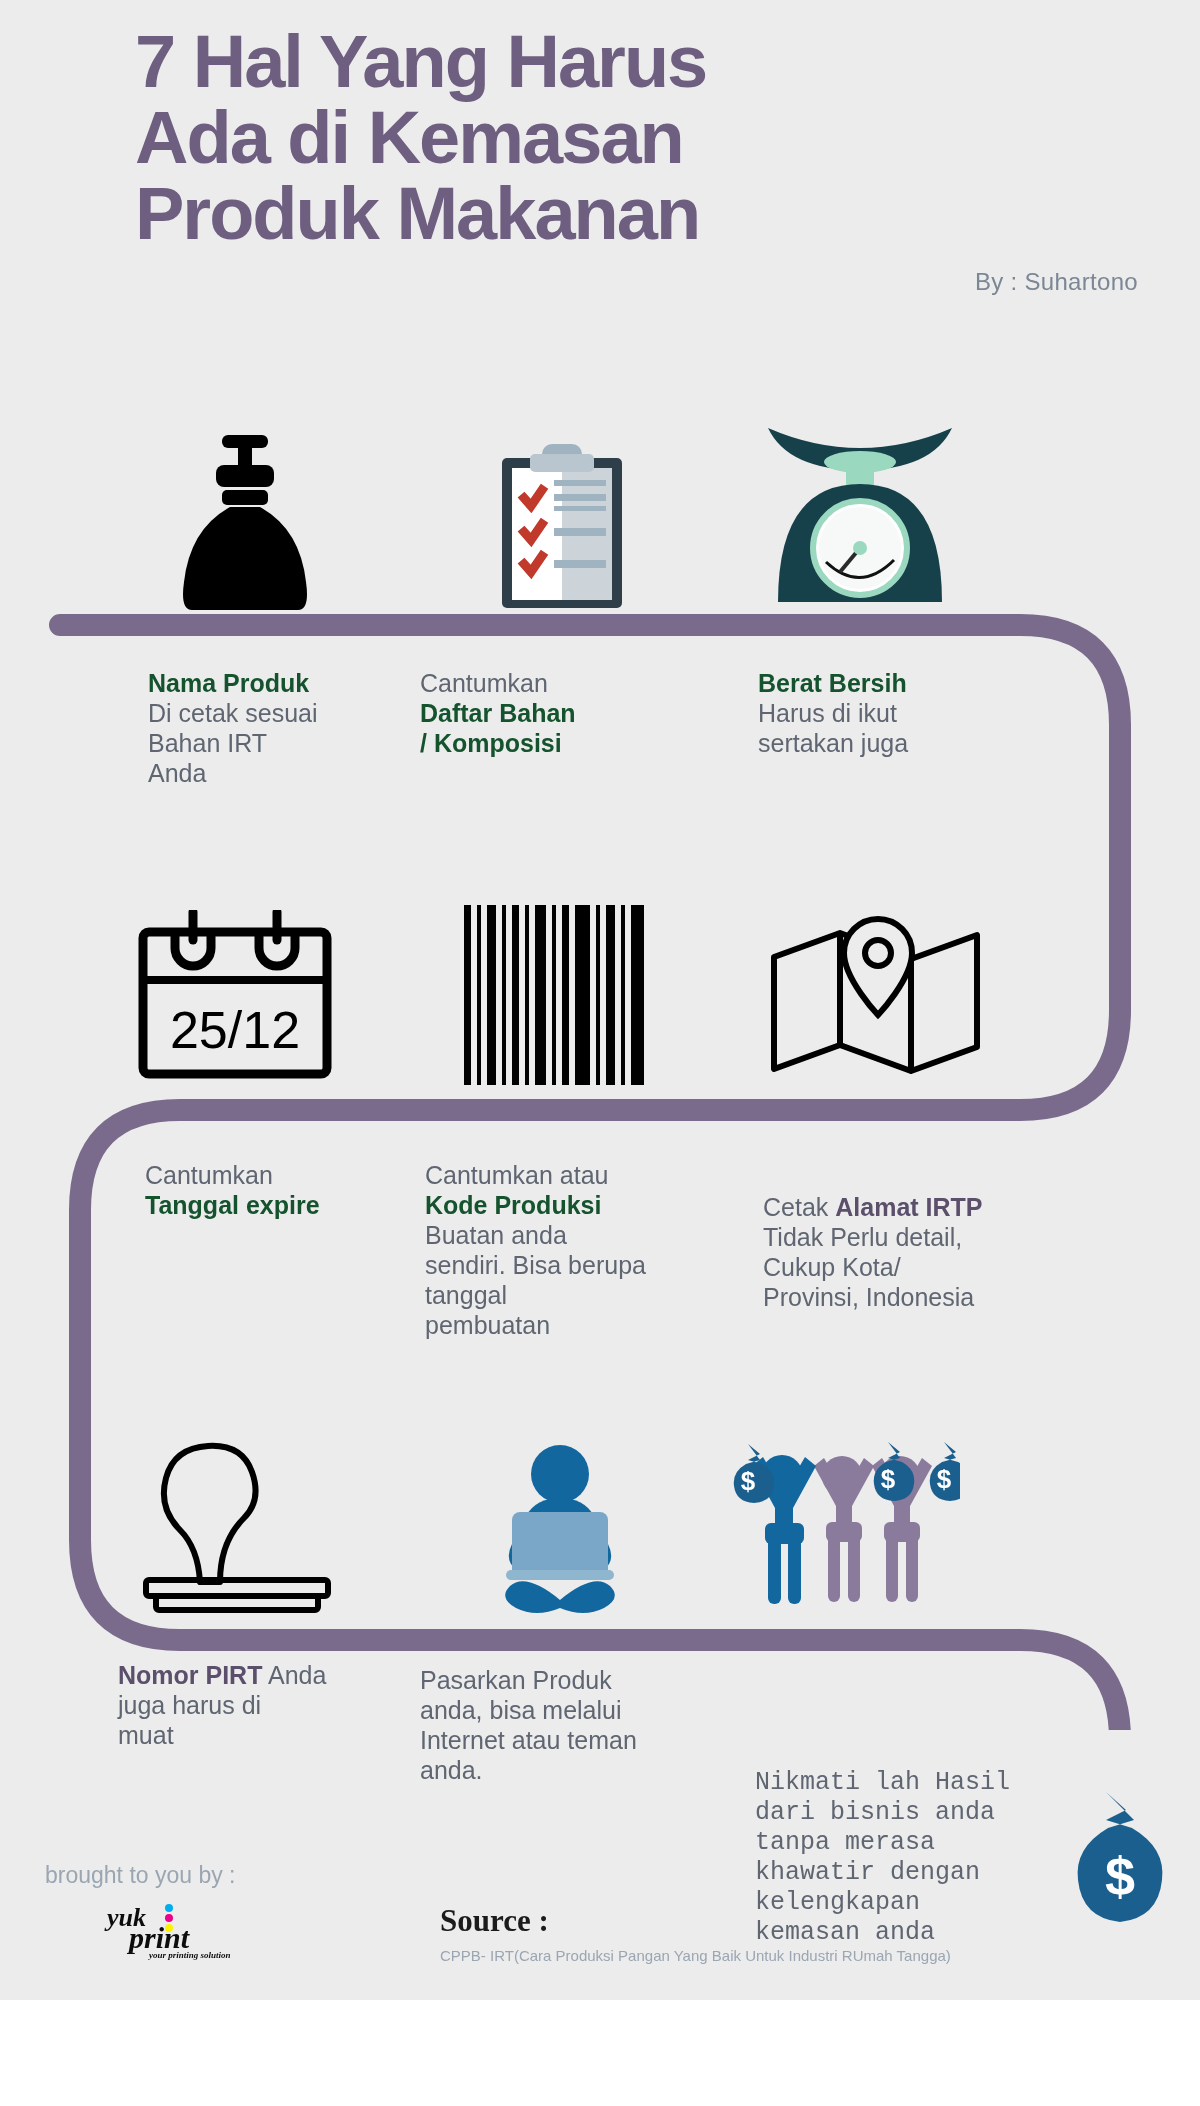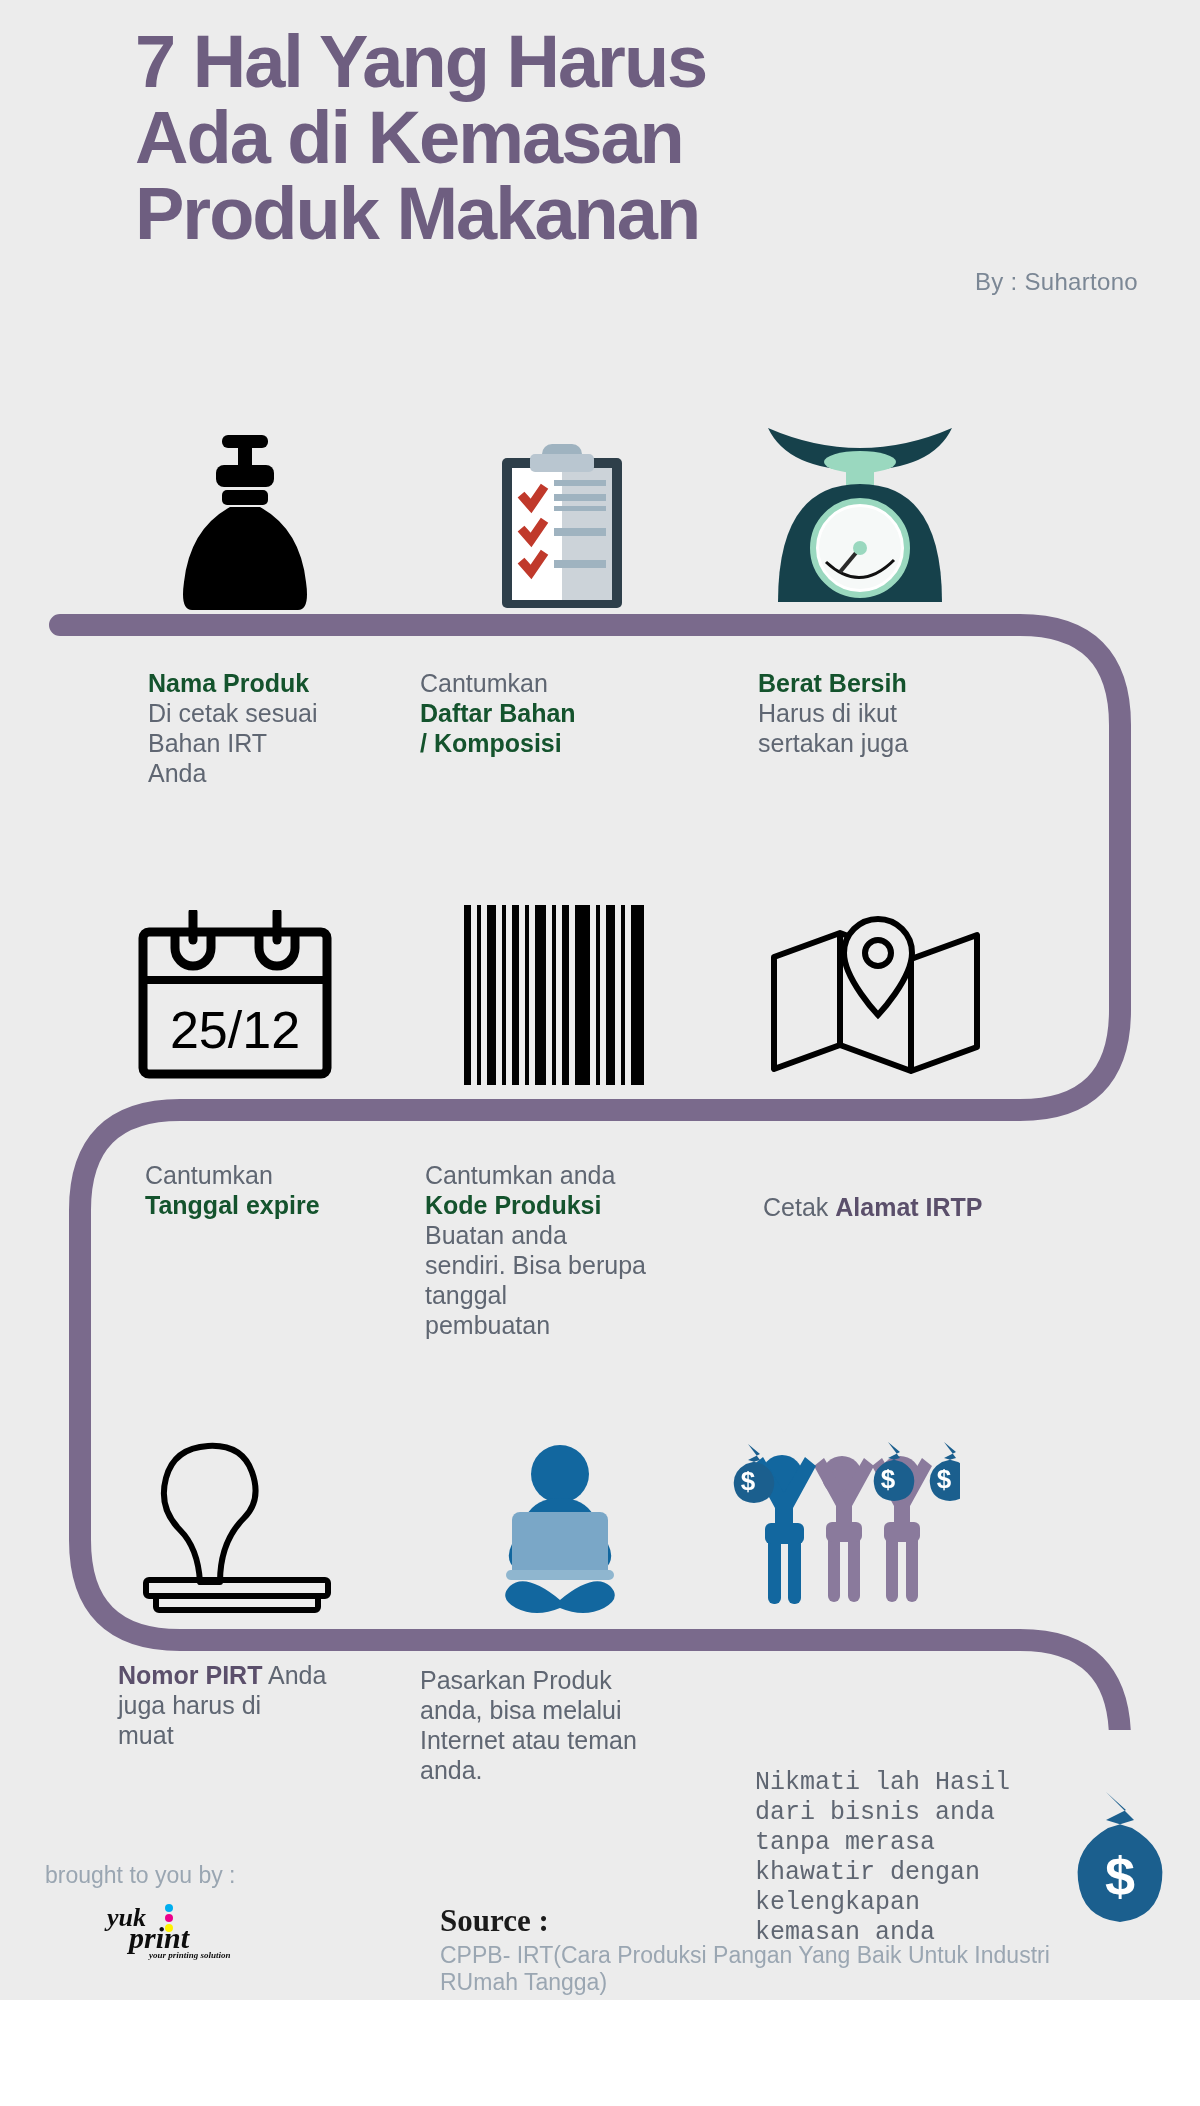--- a/index.html
+++ b/index.html
@@ -43,21 +43,21 @@
   
   .tblock{position:absolute;color:#5f6672;font-size:25px;line-height:30px;}
   .tblock b{color:#5b4f6b;font-weight:bold;}
   .tblock .hd{color:#14532d;font-weight:bold;display:block;}
 
   
   #brought{position:absolute;left:45px;top:1862px;font-size:23px;color:#9aa6b2;}
   #yuk-logo{position:absolute;left:103px;top:1900px;width:160px;height:62px;}
   #source-block{position:absolute;left:440px;top:1895px;width:620px;margin-top:8px;}
   #source-title{font-family:"Liberation Serif", serif;font-weight:bold;font-size:31px;color:#1b1b1b;}
-  #source-text{font-size:23px;line-height:27px;color:#9aa6b2;margin-top:3px;}
+  #source-text{font-size:15px;line-height:27px;color:#9aa6b2;margin-top:3px;}
 
   #pikto-bar{
     position:absolute;left:0;top:2000px;width:1200px;height:106px;background:#ffffff;
   }
 </style>
 </head>
 <body>
 
 <div id="canvas">
 
@@ -189,30 +189,33 @@
       <circle cx="110" cy="38" r="13" fill="none" stroke="#000" stroke-width="6"></circle>
     </svg>
   </div>
 
   <div class="tblock" style="left:145px;top:1160px;width:280px;">
     <span>Cantumkan</span>
     <span class="hd">Tanggal expire</span>
   </div>
 
   <div class="tblock" style="left:425px;top:1160px;width:290px;">
-    <span>Cantumkan anda</span>
+    <span>Cantumkan atau</span>
     <span class="hd">Kode Produksi</span>
     <span style="white-space:pre-line;">Buatan anda
 sendiri. Bisa berupa
 tanggal
 pembuatan</span>
   </div>
 
   <div class="tblock" style="left:763px;top:1192px;width:300px;">
     <span>Cetak </span><b>Alamat IRTP</b><br>
+    <span style="white-space:pre-line;">Tidak Perlu detail,
+Cukup Kota/
+Provinsi, Indonesia</span>
   </div>
 
   <div class="icon-cell" style="left:130px;top:1440px;width:215px;height:175px;">
     <svg viewBox="0 0 215 175" width="215" height="175" xmlns="http://www.w3.org/2000/svg">
       <path d="M70 142 q-2 -34 -20 -52 q-22 -22 -14 -52 q8 -30 42 -32 q34 -2 44 26 q10 28 -8 46 q-24 24 -24 64 z" fill="none" stroke="#000" stroke-width="6" stroke-linejoin="round"></path>
       <rect x="16" y="140" width="182" height="16" rx="3" fill="none" stroke="#000" stroke-width="6"></rect>
       <rect x="26" y="156" width="162" height="14" rx="3" fill="none" stroke="#000" stroke-width="6"></rect>
     </svg>
   </div>
 

